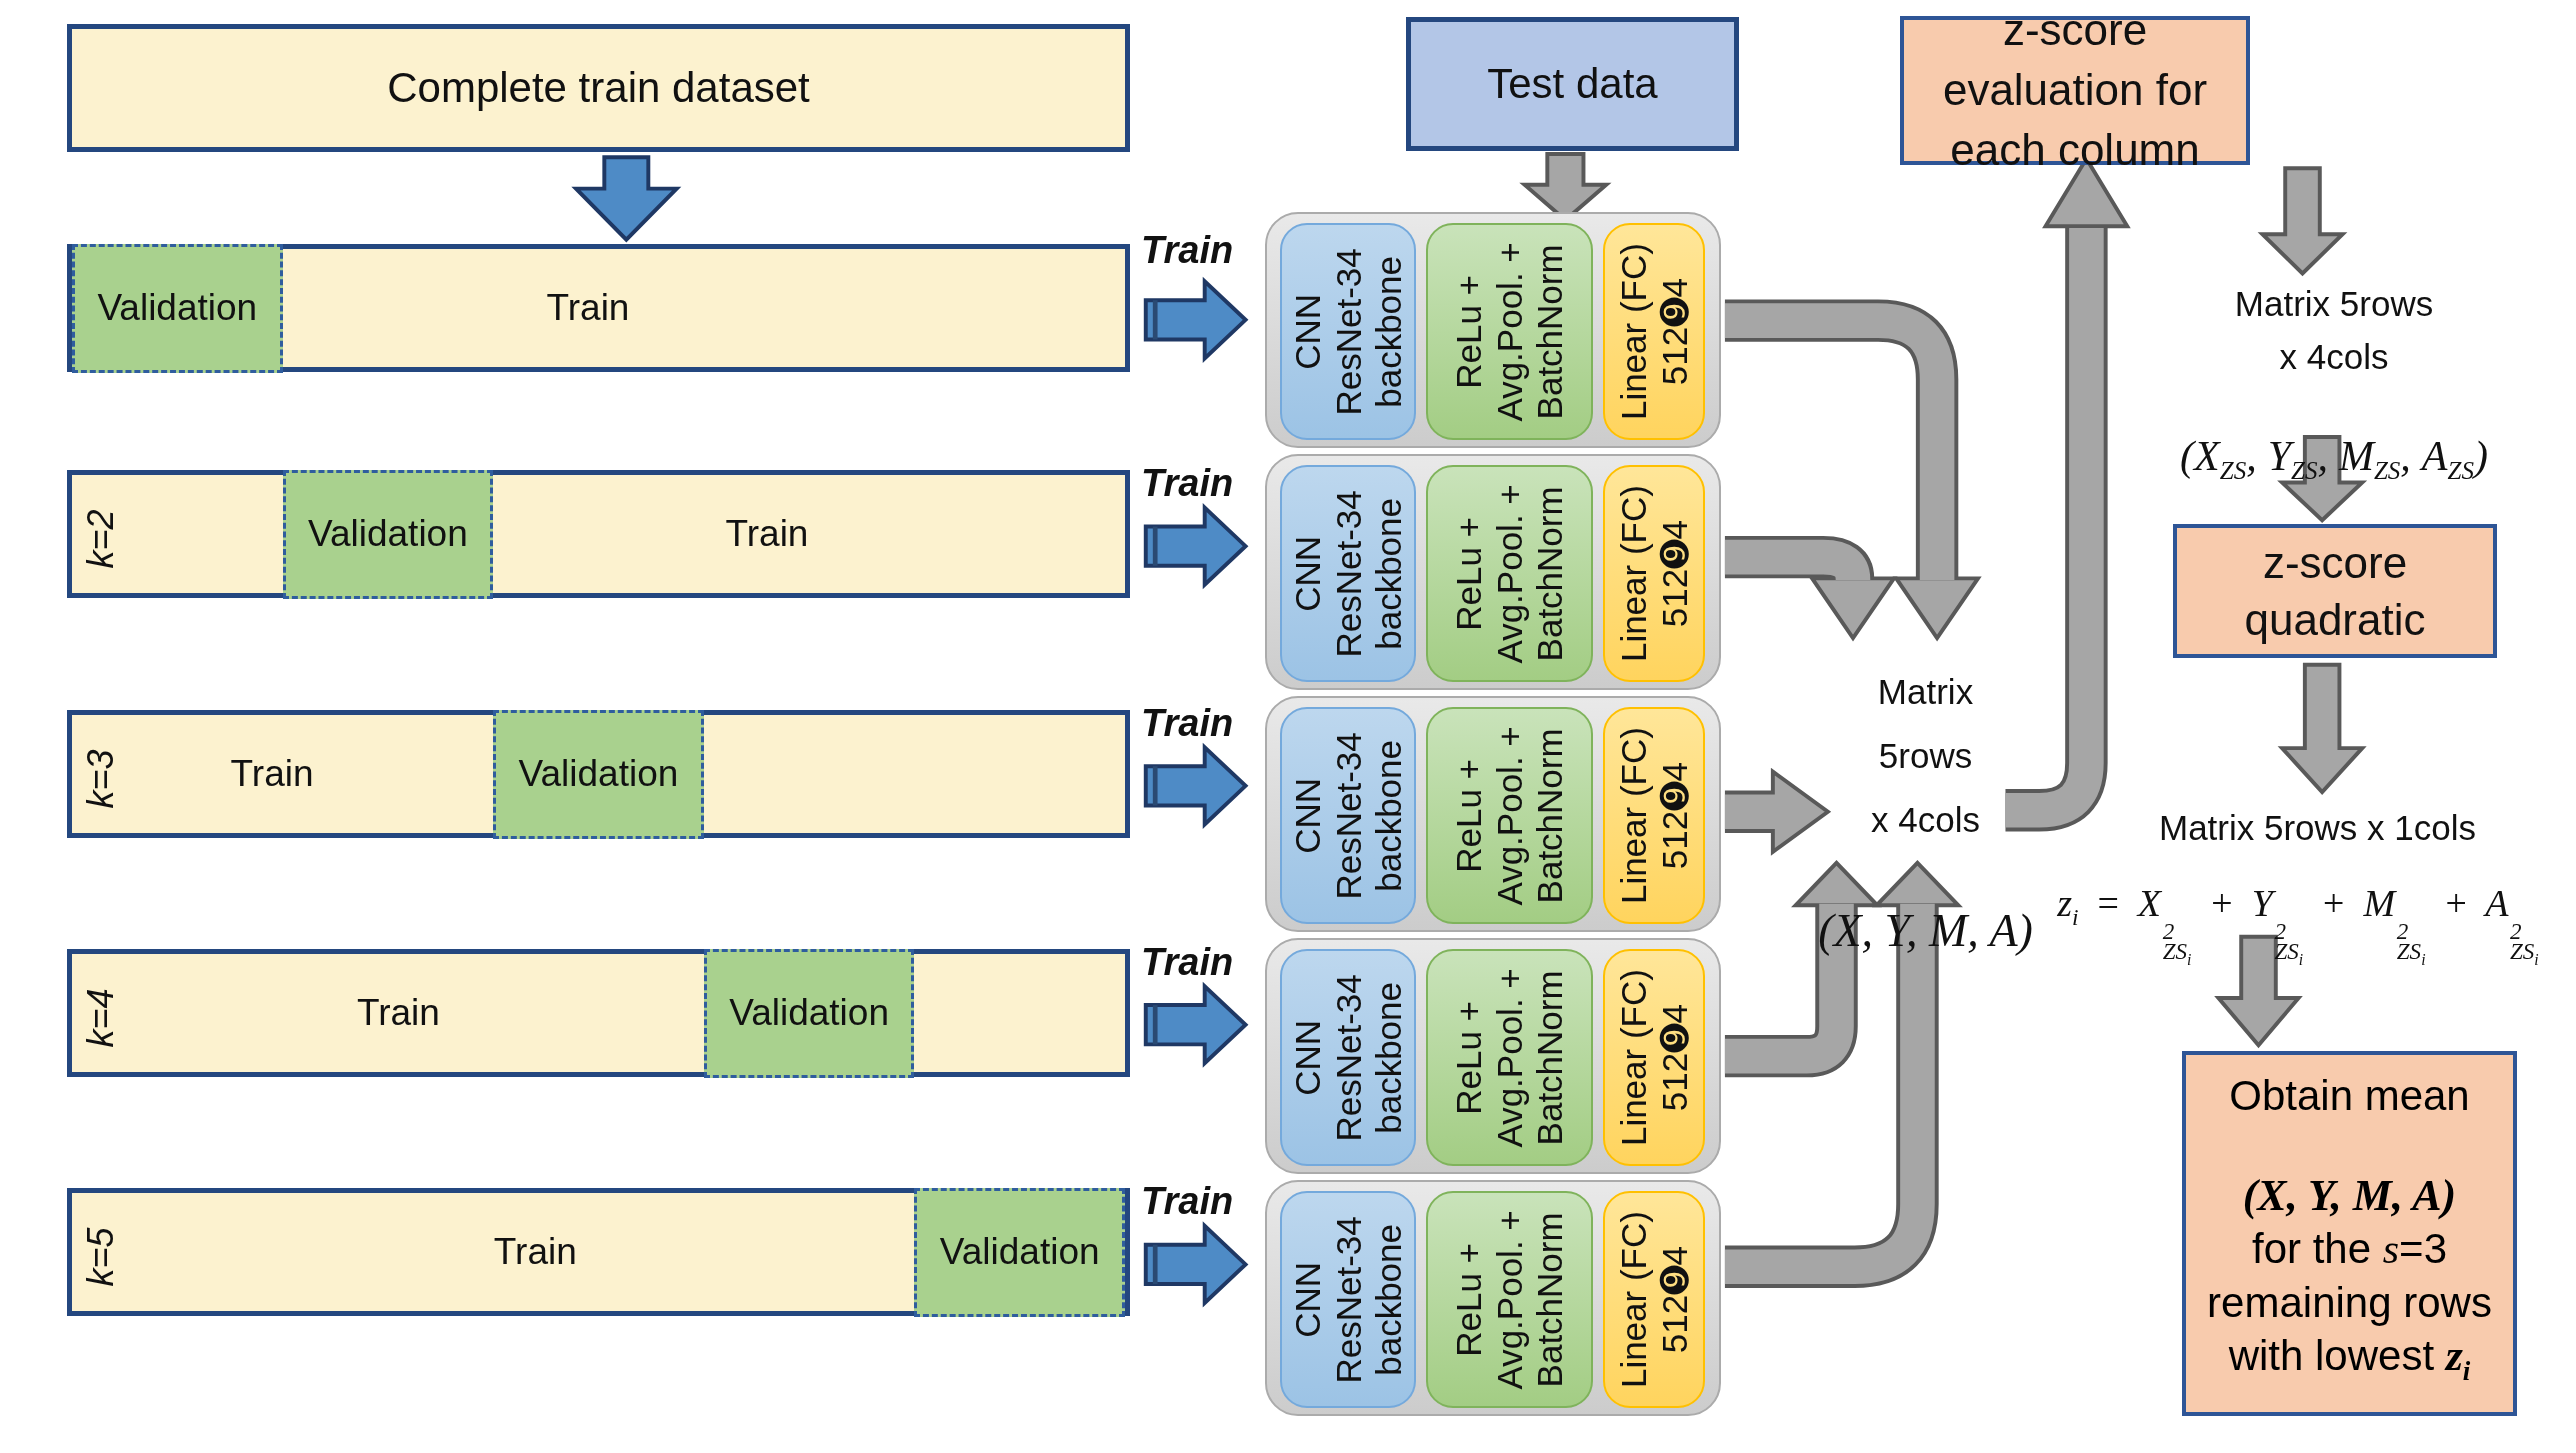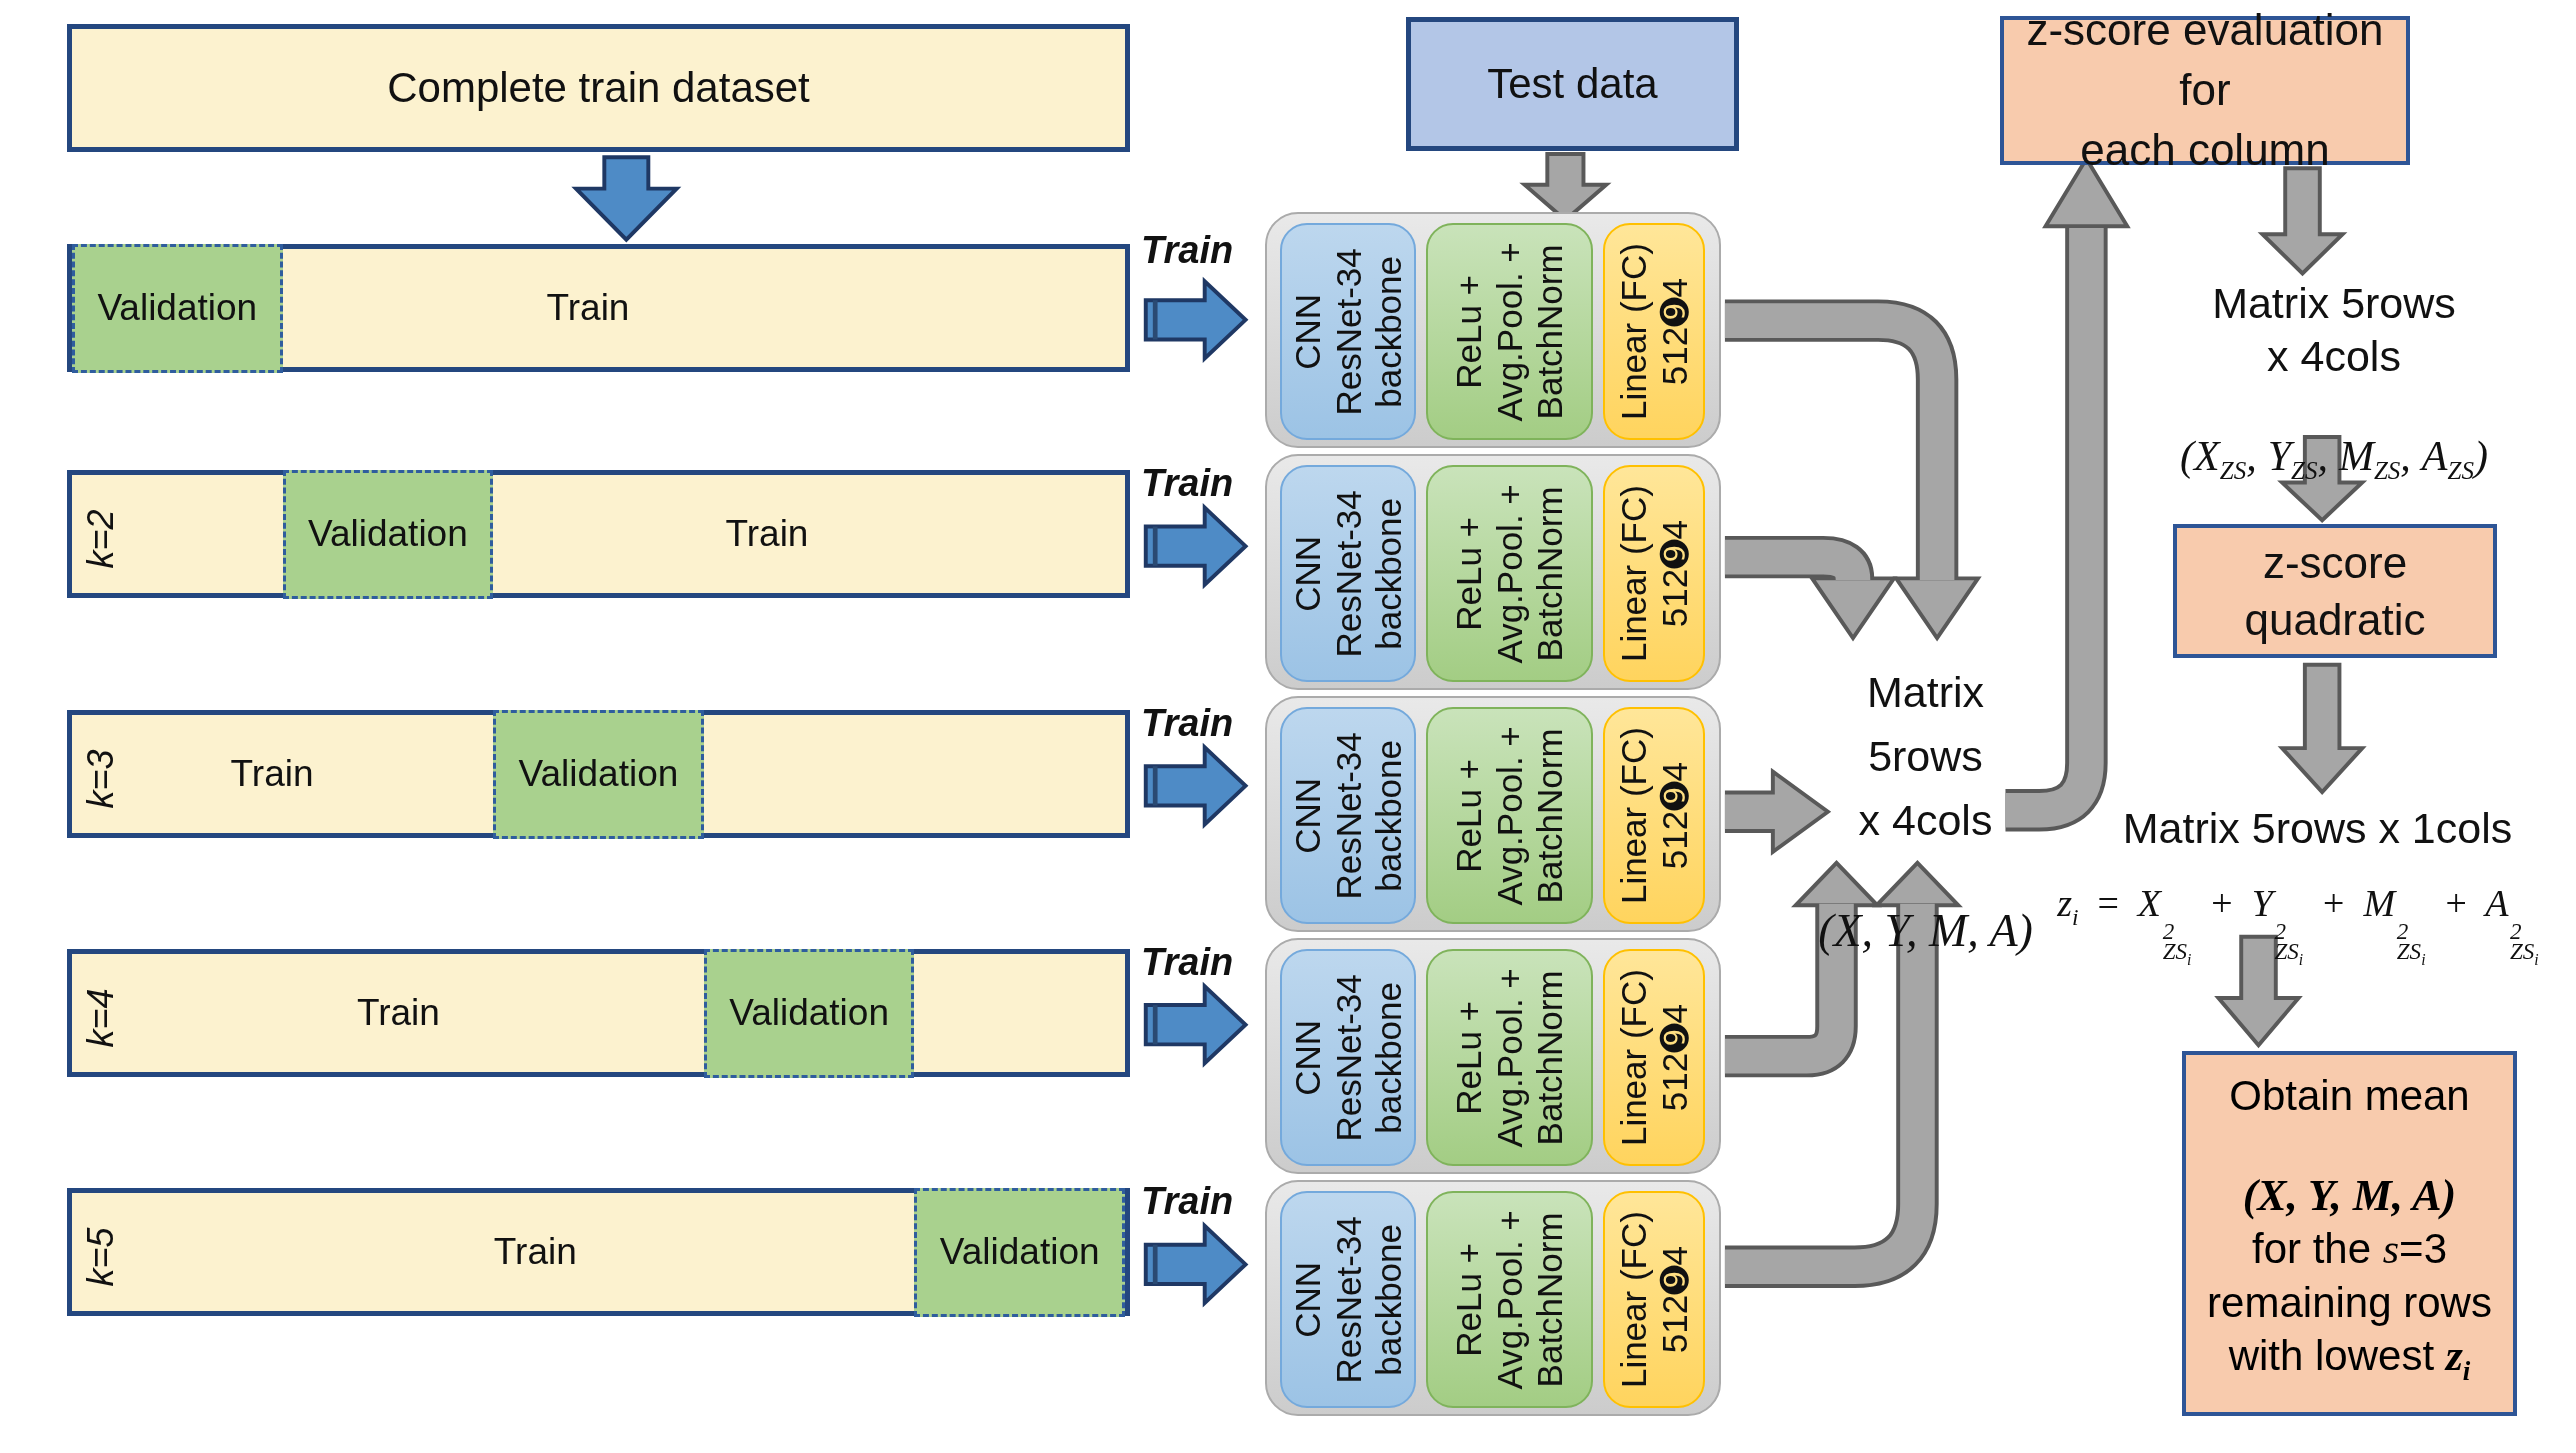--- a/index.html
+++ b/index.html
@@ -26,21 +26,21 @@
   .cnn-group { position:absolute; left:1265px; width:456px; height:236px; background:linear-gradient(180deg,#E9E9E9,#CCCCCC); border:2.4px solid #ABABAB; border-radius:33px; box-sizing:border-box; }
   .vbox { position:absolute; top:9.4px; height:217px; border-radius:27px; box-sizing:border-box; display:flex; align-items:center; justify-content:center; }
   .vbox-blue   { left:13.4px;  width:136px; background:linear-gradient(180deg,#BDD7EE,#9CC3E5); border:2.4px solid #74A9DC; }
   .vbox-green  { left:159px; width:167px; background:linear-gradient(180deg,#C9E3BA,#A3CD84); border:2.4px solid #7FB35B; }
   .vbox-yellow { left:336px; width:102px; background:linear-gradient(180deg,#FFE699,#FFD45E); border:2.4px solid #FFC000; }
   .vtext { transform:rotate(-90deg); text-align:center; line-height:1.16; font-size:35px; color:#111; }
   .vtext div { white-space:nowrap; }
 
   
   .txtblock { position:absolute; text-align:center; color:#111; }
-  .txtblock .ln { font-size:43px; line-height:64px; white-space:nowrap; }
+  .txtblock .ln { font-size:35px; line-height:64px; white-space:nowrap; }
   .serifmath { font-family:"Liberation Serif", serif; font-style:italic;margin-top:47px; }
   .mzs .ln { line-height:53px; }
   .mzs sub { font-size:25px; }
   .formula { font-family:"Liberation Serif", serif; font-style:italic; font-size:38px; color:#111; white-space:nowrap;margin-top:20px; }
   .formula .stack { display:inline-flex; flex-direction:column; align-items:flex-start; line-height:0.9; vertical-align:-0.60em; margin-left:1.6px; }
   .formula .stack .sup { font-size:23px; }
   .formula .stack .subg { font-size:23px; }
   .formula .stack .subg sub { font-size:15.7px; }
   .formula .plus { margin:0 7.9px; }
   .final-lines { line-height:53px; font-size:42px; }
@@ -302,21 +302,21 @@
     </div>
   </div>
 
   <div class="txtblock" style="left:1784px;top:660px;width:283px">
     <div class="ln">Matrix</div>
     <div class="ln">5rows</div>
     <div class="ln">x 4cols</div>
     <div class="ln serifmath" style="font-size:46px">(X, Y, M, A)</div>
   </div>
 
-  <div class="box peach" style="left:2000px;top:15.7px;width:410px;height:149px;flex-direction:column">
+  <div class="box peach" style="left:1900px;top:15.7px;width:350px;height:149px;flex-direction:column">
     <div class="bigtxt" style="font-size:44px;line-height:60px">z-score evaluation for</div>
     <div class="bigtxt" style="font-size:44px;line-height:60px">each column</div>
   </div>
 
   <div class="txtblock mzs" style="left:2106px;top:277px;width:456px">
     <div class="ln">Matrix 5rows</div>
     <div class="ln">x 4cols</div>
     <div class="ln serifmath" style="font-size:42px">
       <span>(</span><span>X</span><sub>ZS</sub><span style="margin-right:11px">,</span><span>Y</span><sub>ZS</sub><span style="margin-right:11px">,</span><span>M</span><sub>ZS</sub><span style="margin-right:11px">,</span><span>A</span><sub>ZS</sub><span>)</span>
     </div>

